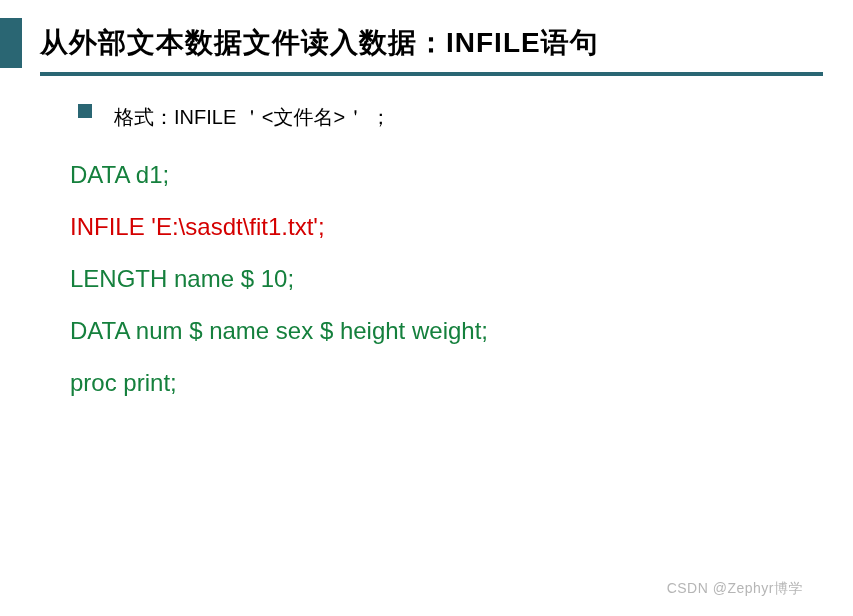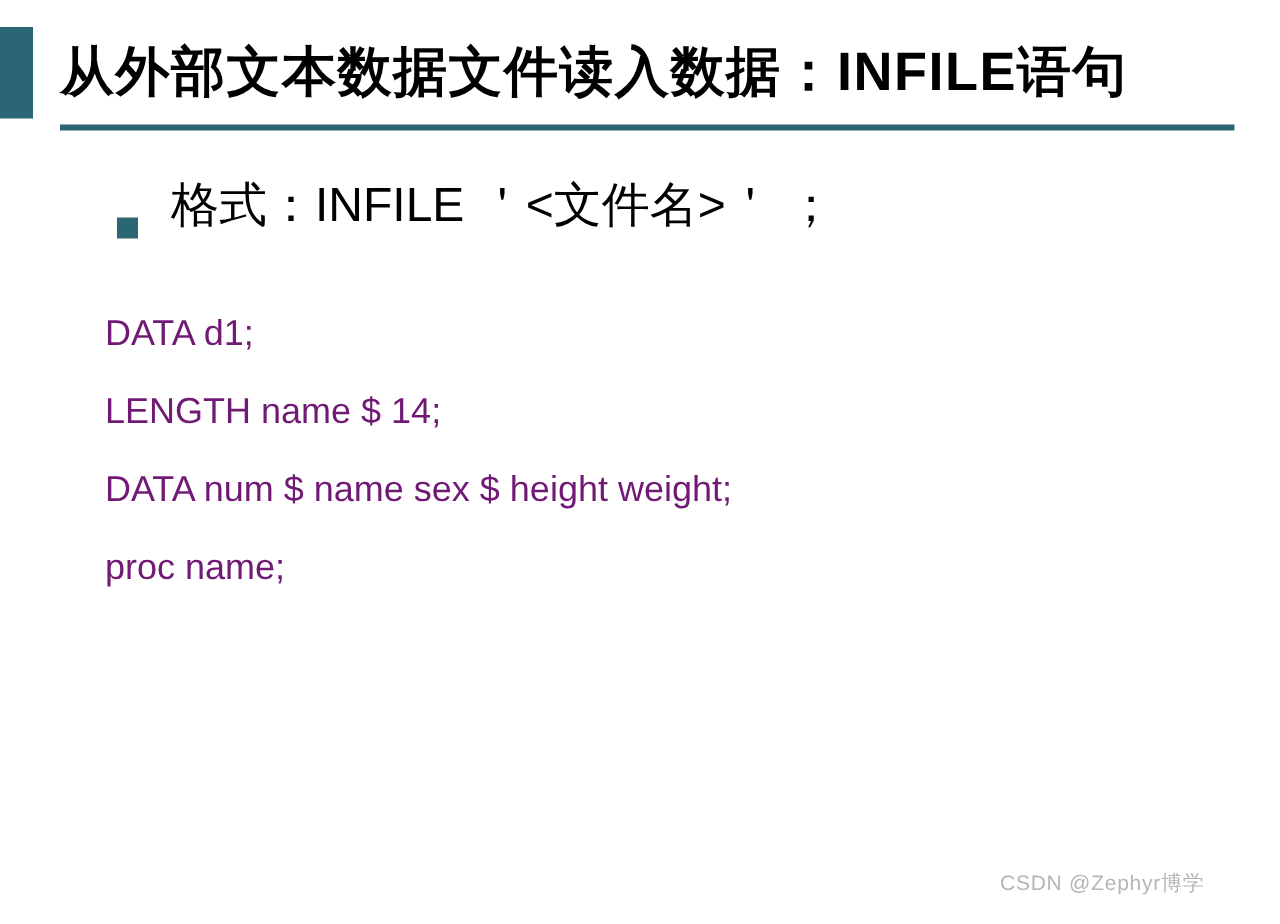--- a/index.html
+++ b/index.html
@@ -20,57 +20,57 @@
       align-items: stretch;
       margin-top: 18px;
       margin-bottom: 4px;
     }
     .title-accent {
       width: 22px;
       background: #2a6673;
       margin-right: 18px;
     }
     .title-text {
-      font-size: 36px;
+      font-size: 28px;
       font-weight: bold;
       color: #000000;
       letter-spacing: 1px;
       padding: 6px 0;
     }
     .title-underline {
       height: 4px;
       background: #2a6673;
       margin-left: 40px;
       margin-right: 30px;
       margin-bottom: 28px;
     }
     .content {
       padding-left: 78px;
       padding-right: 40px;
     }
     .bullet-line {
       display: flex;
-      align-items: flex-end;
-      font-size: 32px;
+      align-items: flex-start;
+      font-size: 20px;
       color: #000000;
-      margin-bottom: 50px;
+      margin-bottom: 30px;
     }
     .bullet-marker {
       width: 14px;
       height: 14px;
       background: #2a6673;
       margin-right: 22px;
       flex-shrink: 0;
     }
     .code-block {
       margin-left: -8px;
     }
     .code-line {
       font-size: 24px;
-      color: #701a75;
+      color: #15803d;
       margin-bottom: 24px;
       font-family: "Microsoft YaHei", "Segoe UI", Arial, sans-serif;
     }
     .code-line.red {
       color: #d40000;
     }
     .watermark {
       position: absolute;
       bottom: 18px;
       right: 50px;
@@ -89,19 +89,20 @@
 <div class="title-underline"></div>
 
 <div class="content">
   <div class="bullet-line">
     <div class="bullet-marker"></div>
     <span>格式：INFILE  ＇&lt;文件名&gt;＇ ；</span>
   </div>
 
   <div class="code-block">
     <div class="code-line">DATA  d1;</div>
-    <div class="code-line">LENGTH name $ 14;</div>
+    <div class="code-line red">INFILE  'E:\sasdt\fit1.txt';</div>
+    <div class="code-line">LENGTH name $ 10;</div>
     <div class="code-line">DATA num $  name  sex $  height weight;</div>
-    <div class="code-line">proc name;</div>
+    <div class="code-line">proc print;</div>
   </div>
 </div>
 
 <div class="watermark">CSDN @Zephyr博学</div>
 
 </body></html>

